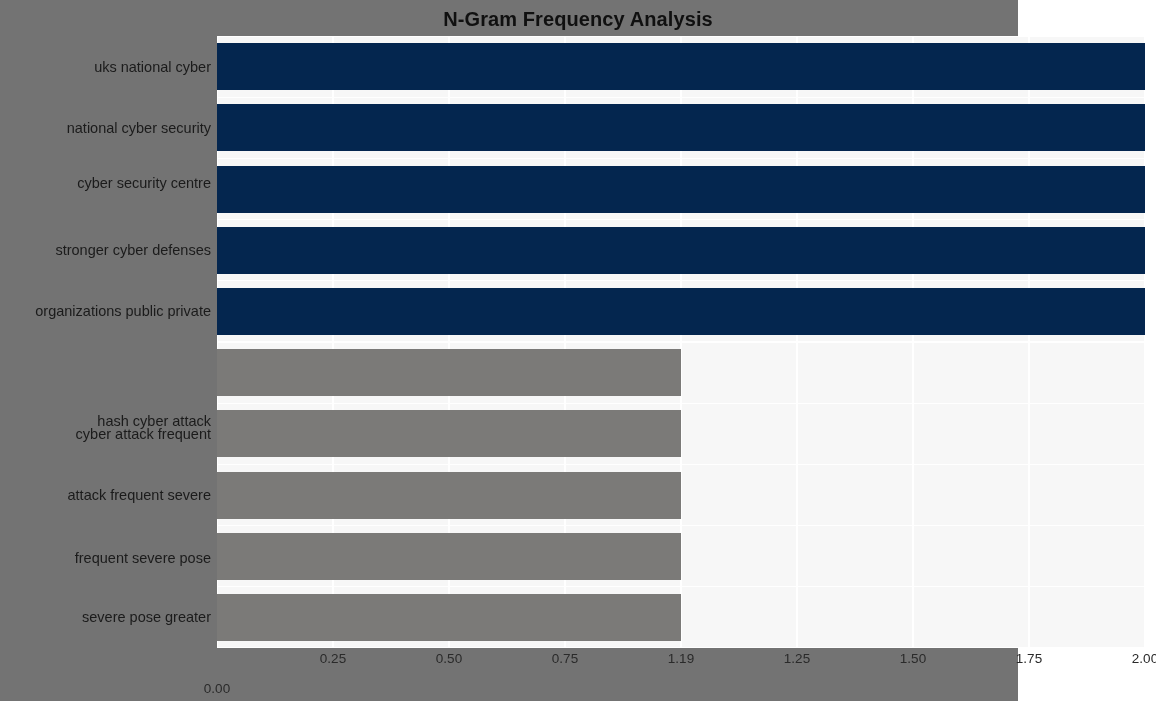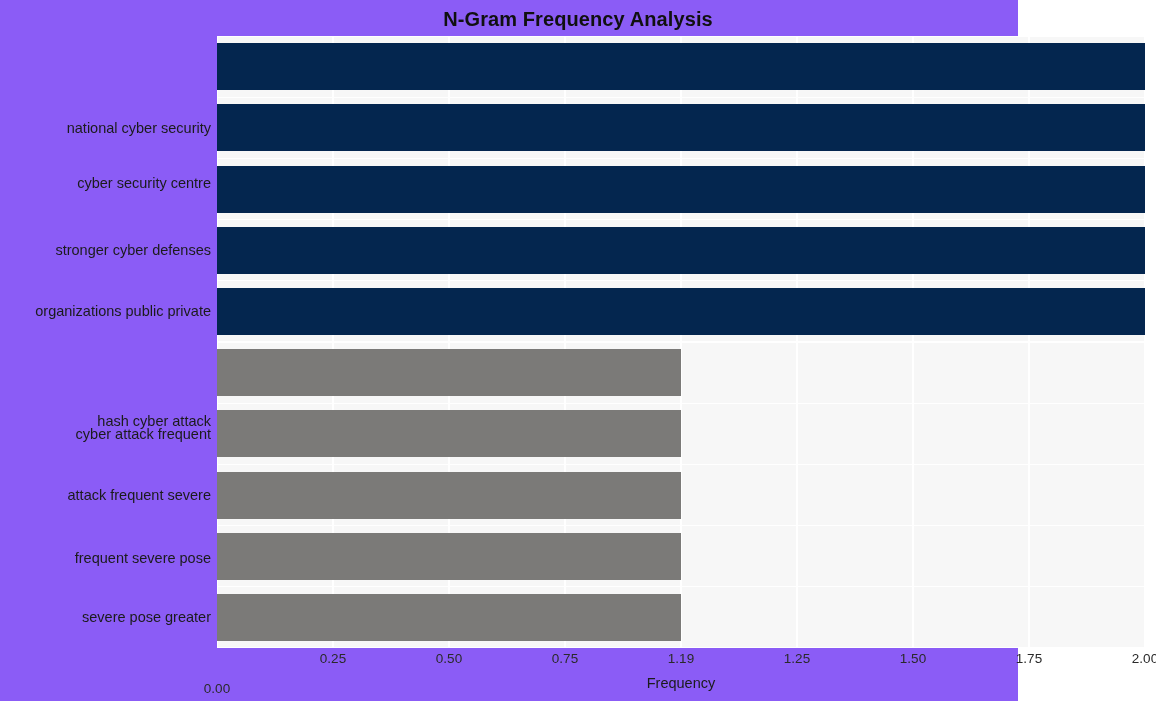--- a/index.html
+++ b/index.html
@@ -14,21 +14,21 @@
     color: #111111;
     overflow: hidden;
     position: relative;
   }
 
   #figure {
     position: absolute;
     left: 0; top: 0;
     width: 1018px;
     height: 701px;
-    background: #8b5cf6;
+    background: #737373;
     text-decoration: underline;
   }
 
   
   #chart-title {
     position: absolute;
     left: 0;
     top: 6px;
     width: 1156px;
     text-align: center;
@@ -159,20 +159,21 @@
         <div class="bar" title="organizations public private: 2" style="top: 251.9px; height: 47px; width: 928px; background: rgb(4, 38, 79);"></div>
         <div class="bar" title="hash cyber attack: 1" style="top: 313.1px; height: 47px; width: 464px; background: rgb(123, 122, 120);"></div>
         <div class="bar" title="cyber attack frequent: 1" style="top: 374.3px; height: 47px; width: 464px; background: rgb(123, 122, 120);"></div>
         <div class="bar" title="attack frequent severe: 1" style="top: 435.5px; height: 47px; width: 464px; background: rgb(123, 122, 120);"></div>
         <div class="bar" title="frequent severe pose: 1" style="top: 496.7px; height: 47px; width: 464px; background: rgb(123, 122, 120);"></div>
         <div class="bar" title="severe pose greater: 1" style="top: 557.9px; height: 47px; width: 464px; background: rgb(123, 122, 120);"></div>
       </div>
   </div>
 
   <div id="y-axis">
+      <div class="ytick" style="top: 22.6px;">uks national cyber</div>
       <div class="ytick" style="top: 83.8px;">national cyber security</div>
       <div class="ytick" style="top: 139px; padding-left: 44px;">cyber security centre</div>
       <div class="ytick" style="top: 206.2px;">stronger cyber defenses</div>
       <div class="ytick" style="top: 267.4px;">organizations public private</div>
       <div class="ytick" style="top: 328.6px; margin-top: 48px;">hash cyber attack</div>
       <div class="ytick" style="top: 389.8px;">cyber attack frequent</div>
       <div class="ytick" style="top: 451px;">attack frequent severe</div>
       <div class="ytick" style="top: 514px;">frequent severe pose</div>
       <div class="ytick" style="top: 573.4px;">severe pose greater</div>
     </div>
@@ -182,15 +183,14 @@
       <div class="xtick" style="left: 116px;">0.25</div>
       <div class="xtick" style="left: 232px;">0.50</div>
       <div class="xtick" style="left: 348px;">0.75</div>
       <div class="xtick" style="left: 464px;">1.19</div>
       <div class="xtick" style="left: 580px;">1.25</div>
       <div class="xtick" style="left: 696px;">1.50</div>
       <div class="xtick" style="left: 812px;">1.75</div>
       <div class="xtick" style="left: 928px;">2.00</div>
     </div>
 
-  <div id="x-axis-label">Frequency</div>
 
 </div>
 
 </body></html>

